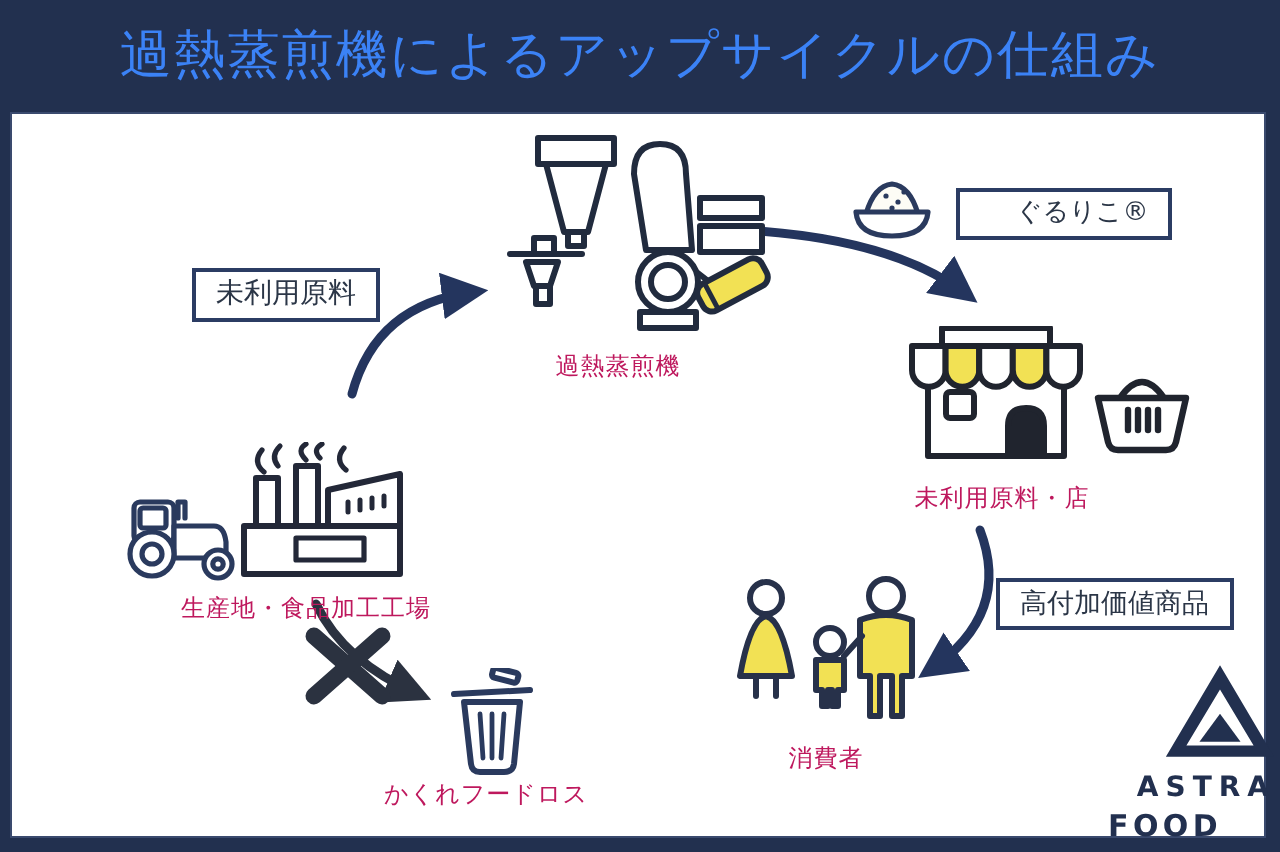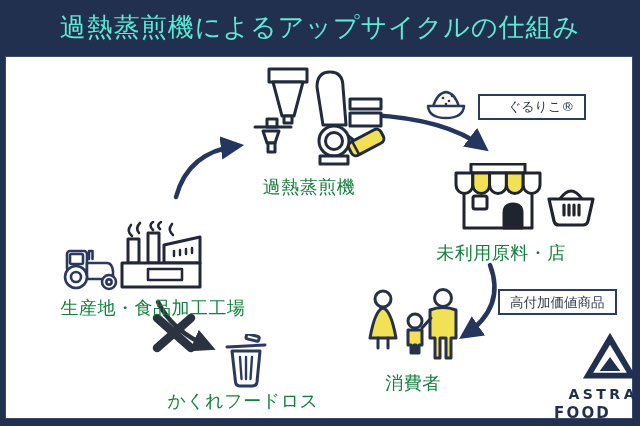--- a/index.html
+++ b/index.html
@@ -1,24 +1,24 @@
 <!DOCTYPE html>
 <html><head>
 <meta charset="utf-8">
 <style>
   html,body{margin:0;padding:0;}
   body{font-family:"DejaVu Sans","Liberation Sans",sans-serif;}
   .canvas{position:relative;width:640px;height:426px;background:#22304f;overflow:hidden;}
   .titlebar{position:absolute;left:0;top:0;width:640px;height:54px;display:flex;align-items:center;justify-content:center;}
-  .titlebar h1{margin:0;font-size:26px;font-weight:500;color:#5eead4;letter-spacing:1px;white-space:nowrap;}
+  .titlebar h1{margin:0;font-size:26px;font-weight:500;color:#3b82f6;letter-spacing:1px;white-space:nowrap;}
   .panel{position:absolute;left:5px;top:56px;width:628px;height:363px;background:#ffffff;border:1px solid #3a4a6e;box-sizing:border-box;}
   .abs{position:absolute;}
   .tag{position:absolute;border:2px solid #2b3c63;background:#ffffff;color:#2b3647;font-size:13.5px;
        padding:2px 10px;white-space:nowrap;line-height:1.35;}
-  .nodelabel{position:absolute;transform:translateX(-50%);color:#15803d;font-size:18px;
+  .nodelabel{position:absolute;transform:translateX(-50%);color:#be185d;font-size:12px;
        letter-spacing:.5px;white-space:nowrap;}
   .arrows{position:absolute;left:0;top:0;width:628px;height:361px;pointer-events:none;}
   .logo{position:absolute;left:548px;top:274px;width:84px;display:flex;flex-direction:column;align-items:flex-end;}
   .logo .brand{color:#22304f;font-size:14px;font-weight:bold;letter-spacing:3.5px;margin-top:5px;}
   .logo .sub{color:#22304f;font-size:15px;font-weight:700;letter-spacing:2.2px;margin-top:2px;}
   svg{display:block;}
 </style>
 </head>
 <body>
 
@@ -42,20 +42,21 @@
       <path d="M170 140 Q182 95 231 89" fill="none" stroke="#24355e" stroke-width="4.5" stroke-linecap="round" marker-end="url(#ah-navy)"></path>
       <path d="M365 58 Q440 62 477 90" fill="none" stroke="#24355e" stroke-width="4.5" stroke-linecap="round" marker-end="url(#ah-navy)"></path>
       <path d="M484 208 Q500 250 459 278" fill="none" stroke="#24355e" stroke-width="4.5" stroke-linecap="round" marker-end="url(#ah-navy)"></path>
       <path d="M152 245 Q166 274 203 290" fill="none" stroke="#2b3240" stroke-width="4.5" stroke-linecap="round" marker-end="url(#ah-dark)"></path>
       <g stroke="#2b3240" stroke-width="8.5" stroke-linecap="round">
         <line x1="151" y1="261" x2="185" y2="291"></line>
         <line x1="185" y1="261" x2="151" y2="291"></line>
       </g>
     </svg>
 
+    <div class="tag" style="left:90px;top:77px;font-size:14px;">未利用原料</div>
 
     <svg class="abs" style="left:247px;top:8px;" width="135" height="105" viewBox="0 0 135 105">
       <g fill="#ffffff" stroke="#212b3e" stroke-width="3" stroke-linejoin="round" stroke-linecap="round">
         <rect x="16" y="4" width="38" height="13"></rect>
         <path d="M20 17 h30 l-9 34 h-12 z"></path>
         <rect x="31" y="51" width="8" height="7"></rect>
         <rect x="14" y="54" width="10" height="8"></rect>
         <line x1="2" y1="62" x2="38" y2="62"></line>
         <path d="M10 66 h16 l-4 12 h-8 z"></path>
         <rect x="15" y="78" width="7" height="9"></rect>

